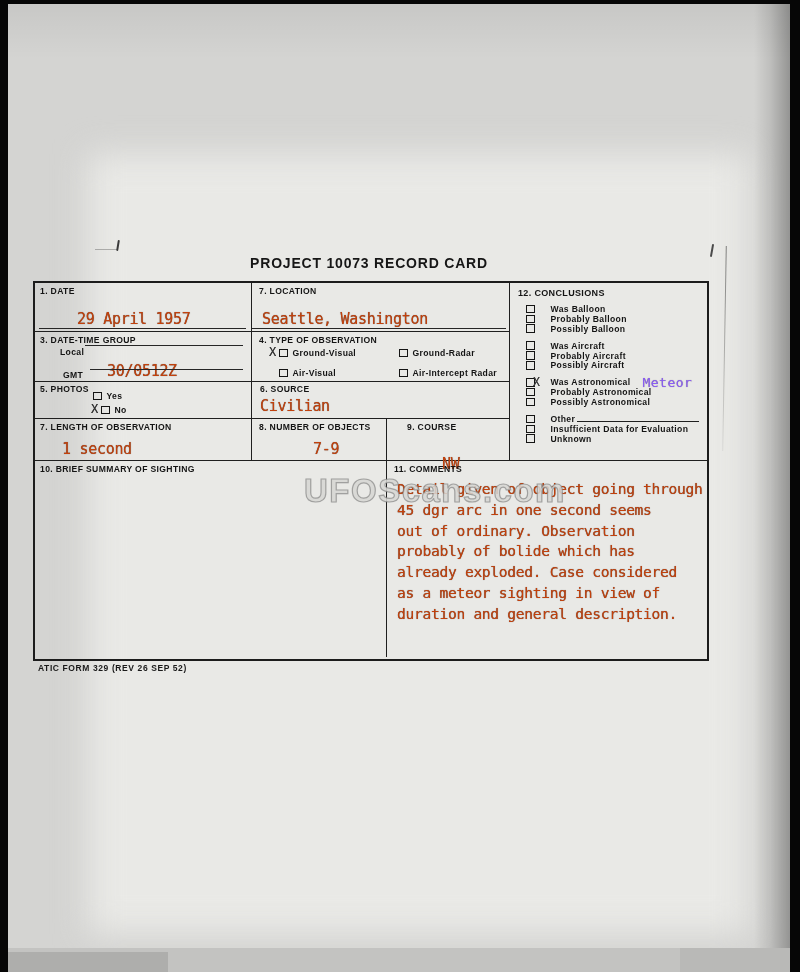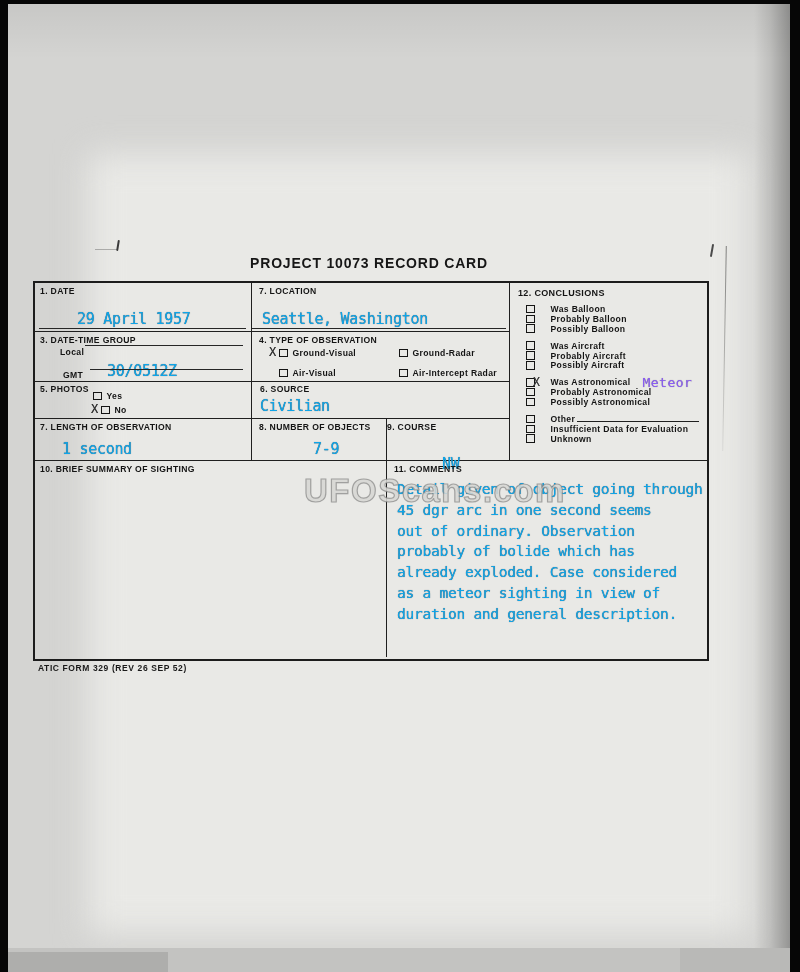--- a/index.html
+++ b/index.html
@@ -53,21 +53,21 @@
   
   .card{position:absolute;left:33px;top:281px;width:672px;height:376px;border:2px solid #1c1c1c;}
   .cell{position:absolute;box-sizing:border-box;}
   .br{border-right:1.7px solid #1f1f1f;}
   .bb{border-bottom:1.7px solid #1f1f1f;}
   .flabel{
     position:absolute;font-size:8.6px;font-weight:bold;letter-spacing:0.35px;color:#141414;white-space:nowrap;
   }
   .typed{
     font-family:"DejaVu Sans Mono","Liberation Mono",monospace;
-    font-size:15px;letter-spacing:-0.3px;color:#0ea5e9;
+    font-size:15px;letter-spacing:-0.3px;color:#c2410c;
     text-shadow:0 0 0.7px rgba(45,45,45,0.85);white-space:pre;
   }
   .tval{position:absolute;}
   .vline{position:absolute;border-bottom:1.6px solid #262626;}
   .text-block{position:absolute;line-height:20.8px;font-size:14.6px;}
   
   .copt{position:absolute;display:flex;align-items:center;white-space:nowrap;}
   .cbox{display:inline-block;width:6.5px;height:6.5px;border:1.6px solid #141414;flex:none;}
   .clabel{font-size:8.6px;font-weight:bold;letter-spacing:0.35px;color:#141414;margin-left:5px;}
   .xmark{
@@ -190,21 +190,21 @@
     <span class="flabel" style="left:5px;top:3px;">7. LENGTH OF OBSERVATION</span>
     <span class="typed tval" style="left:27px;top:21px;">1 second</span>
   </div>
 
   <div class="cell br bb" style="left:217px;top:136px;width:135px;height:42px;">
     <span class="flabel" style="left:7px;top:3px;">8. NUMBER OF OBJECTS</span>
     <span class="typed tval" style="left:61px;top:21px;">7-9</span>
   </div>
 
   <div class="cell br bb" style="left:352px;top:136px;width:123px;height:42px;">
-    <span class="flabel" style="left:0;top:3px;">9. COURSE</span>
+    <span class="flabel" style="left:20px;top:3px;">9. COURSE</span>
     <span class="typed tval" style="left:55px;top:36px;">NW</span>
   </div>
 
   <div class="cell bb" style="left:475px;top:0;width:197px;height:178px;">
     <span class="flabel" style="left:8px;top:5px;font-size:9px;">12. CONCLUSIONS</span>
     <div class="clist">
       <div class="cgroup">
         <div class="citem">
           <span class="cbox"></span>
           <span class="cmark"></span>

